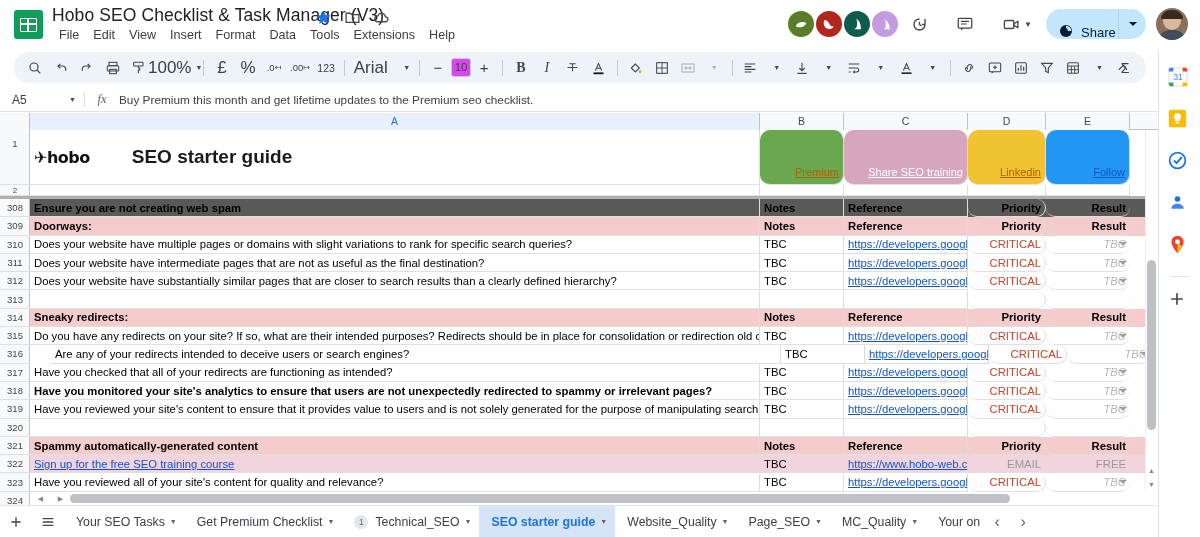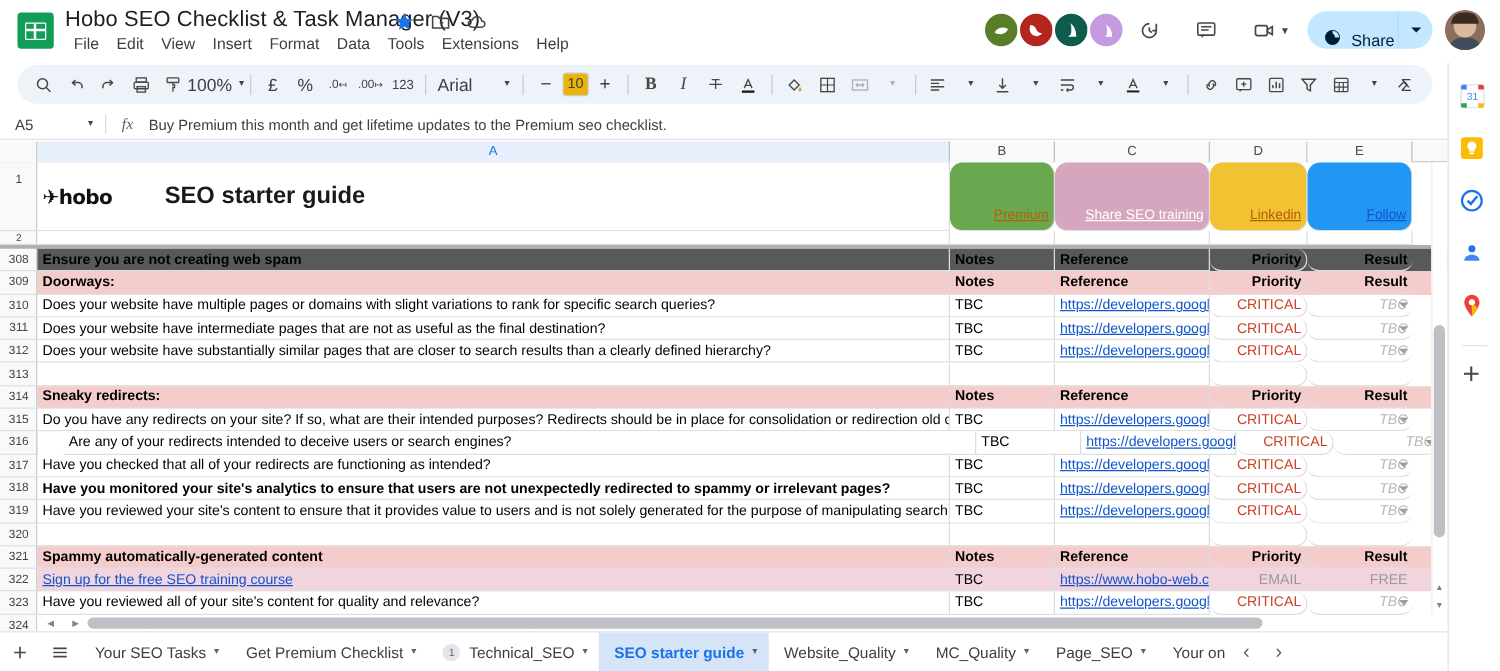--- a/index.html
+++ b/index.html
@@ -77,25 +77,25 @@
   .user-avatar .body { position:absolute; left:2px; top:22px; width:28px; height:14px; border-radius:12px 12px 0 0; background:#3f4e5a;}
 
   
   .toolbar {
     position:absolute; left:14px; top:52px; width:1132px; height:31px;
     background:#eef3f9; border-radius:16px; display:flex; align-items:center; padding:0 8px;
   }
   .tb { height:26px; min-width:26px; display:flex; align-items:center; justify-content:center;
         border-radius:4px; cursor:pointer; color:#444746; font-size:12px; padding:0 4px;}
   .tb-sep { width:1px; height:16px; background:#c7ccd1; margin:0 5px; }
-  .tb-text { font-size:14px; color:#3c4043; }
+  .tb-text { font-size:17px; color:#3c4043; }
   .zoom-box { display:flex; align-items:center; gap:3px; padding:0 4px; }
   .font-box { display:flex; align-items:center; width:88px; justify-content:space-between; padding:0 4px; }
   .size-input {
-    width:28px; height:19px; border:1px solid #c7ccd1; border-radius:3px; background:#eab308;
+    width:28px; height:19px; border:1px solid #c7ccd1; border-radius:3px; background:#d946ef;
     text-align:center; font-size:11.5px; color:#3c4043; line-height:17px;
   }
   .tb-b { font-weight:bold; font-size:14px; font-family:"Liberation Serif", serif;}
   .tb-i { font-style:italic; font-size:14px; font-family:"Liberation Serif", serif;}
   .caret-sm { font-size:7px; color:#444746; margin-left:1px;}
   .collapse-btn { position:absolute; right:10px; top:3px; }
 
   
   .fbar { position:absolute; left:0; top:88px; width:1158px; height:24px; background:#fff;
           border-bottom:1px solid #e1e3e1; display:flex; align-items:center; }
@@ -782,25 +782,25 @@
         </div>
         <div class="stab active">
           <span>SEO starter guide</span>
           <span class="scaret">▼</span>
         </div>
         <div class="stab">
           <span>Website_Quality</span>
           <span class="scaret">▼</span>
         </div>
         <div class="stab">
+          <span>Page_SEO</span>
+          <span class="scaret">▼</span>
+        </div>
+        <div class="stab">
           <span>MC_Quality</span>
-          <span class="scaret">▼</span>
-        </div>
-        <div class="stab">
-          <span>Page_SEO</span>
           <span class="scaret">▼</span>
         </div>
         <div class="stab" style="overflow: hidden; max-width: 62px; padding-right: 0px;">
           <span>Your on</span>
         </div>
       </div>
     <div class="tabnav">
       <div>‹</div>
       <div>›</div>
     </div>

